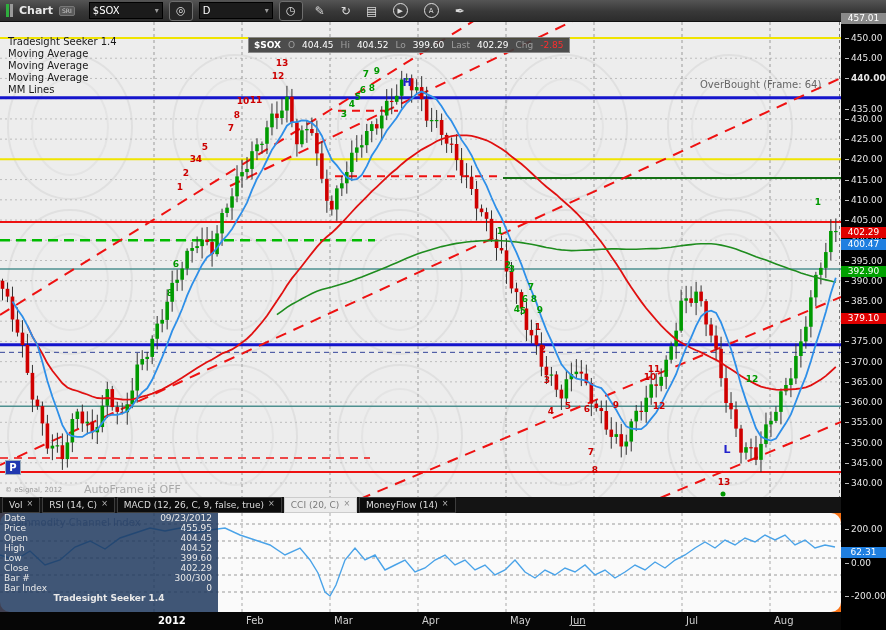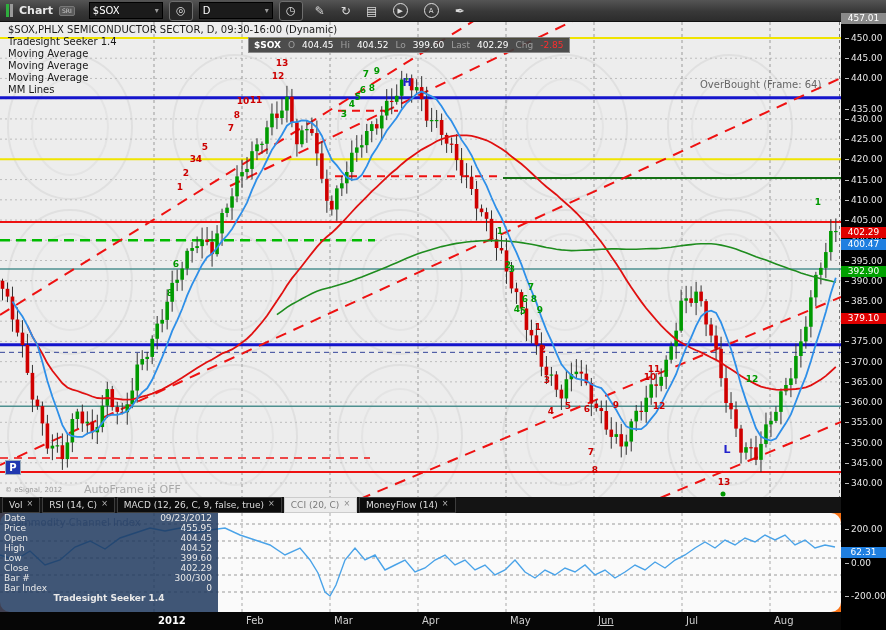--- a/index.html
+++ b/index.html
@@ -570,21 +570,20 @@
         <text x="650" y="358" fill="#cc0000" font-size="9" font-weight="bold" text-anchor="middle" font-family="&quot;DejaVu Sans&quot;,sans-serif">10</text>
         <text x="654" y="350" fill="#cc0000" font-size="9" font-weight="bold" text-anchor="middle" font-family="&quot;DejaVu Sans&quot;,sans-serif">11</text>
         <text x="659" y="387" fill="#cc0000" font-size="9" font-weight="bold" text-anchor="middle" font-family="&quot;DejaVu Sans&quot;,sans-serif">12</text>
         <text x="724" y="463" fill="#cc0000" font-size="9" font-weight="bold" text-anchor="middle" font-family="&quot;DejaVu Sans&quot;,sans-serif">13</text>
         <text x="752" y="360" fill="#009900" font-size="9" font-weight="bold" text-anchor="middle" font-family="&quot;DejaVu Sans&quot;,sans-serif">12</text>
         <text x="818" y="183" fill="#009900" font-size="9" font-weight="bold" text-anchor="middle" font-family="&quot;DejaVu Sans&quot;,sans-serif">1</text>
         <text x="407" y="64" fill="#2222cc" font-size="11" font-weight="bold" text-anchor="middle" font-family="&quot;DejaVu Sans&quot;,sans-serif">H</text>
         <text x="727" y="431" fill="#2222cc" font-size="11" font-weight="bold" text-anchor="middle" font-family="&quot;DejaVu Sans&quot;,sans-serif">L</text>
         <circle cx="723" cy="472" r="2.5" fill="#009900"></circle>
       </svg>
-    <div class="hdr">$SOX,PHLX SEMICONDUCTOR SECTOR, D, 09:30-16:00 (Dynamic)</div>
     <div id="legend-box">
         <div class="legend" style="top: 14px;">Tradesight Seeker 1.4</div>
         <div class="legend" style="top: 26px;">Moving Average</div>
         <div class="legend" style="top: 38px;">Moving Average</div>
         <div class="legend" style="top: 50px;">Moving Average</div>
         <div class="legend" style="top: 62px;">MM Lines</div>
       </div>
     <div id="quote-strip">
       <span class="sym">$SOX</span>
       <span class="lab">O</span>
@@ -688,30 +687,30 @@
       <span class="mag">336.26</span>
     </div>
   </div>
 
   <div id="xaxis">
       <div class="month first" style="left: 158px;">2012</div>
       <div class="month" style="left: 246px;">Feb</div>
       <div class="month" style="left: 334px;">Mar</div>
       <div class="month" style="left: 422px;">Apr</div>
       <div class="month" style="left: 510px;">May</div>
-      <div class="month" style="left: 598px; text-decoration: underline;">Jun</div>
+      <div class="month" style="left: 570px; text-decoration: underline;">Jun</div>
       <div class="month" style="left: 686px;">Jul</div>
       <div class="month" style="left: 774px;">Aug</div>
     </div>
 
   <div id="axis-col">
       <div class="tick" style="top: -9.2275px;">455.00</div>
       <div class="tick" style="top: 11px;">450.00</div>
       <div class="tick" style="top: 31.2275px;">445.00</div>
-      <div class="tick" style="top: 51.455px;">440.00</div>
+      <div class="tick" style="top: 51.455px; font-weight: bold;">440.00</div>
       <div class="tick" style="top: 82px;">435.00</div>
       <div class="tick" style="top: 91.91px;">430.00</div>
       <div class="tick" style="top: 112.137px;">425.00</div>
       <div class="tick" style="top: 132.365px;">420.00</div>
       <div class="tick" style="top: 152.593px;">415.00</div>
       <div class="tick" style="top: 172.82px;">410.00</div>
       <div class="tick" style="top: 193.047px;">405.00</div>
       <div class="tick" style="top: 213.275px;">400.00</div>
       <div class="tick" style="top: 233.502px;">395.00</div>
       <div class="tick" style="top: 253.73px;">390.00</div>

